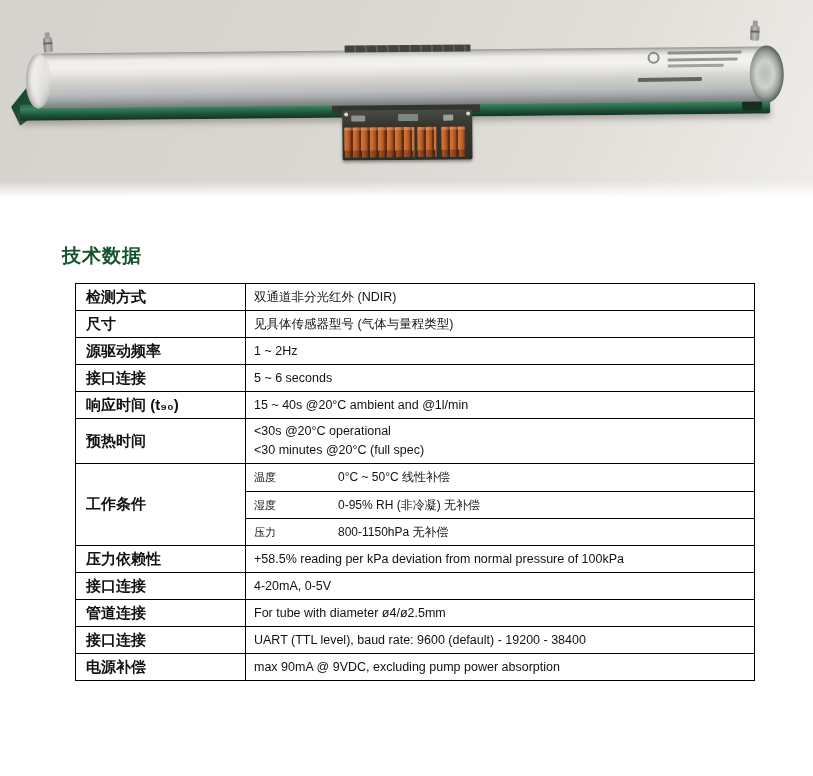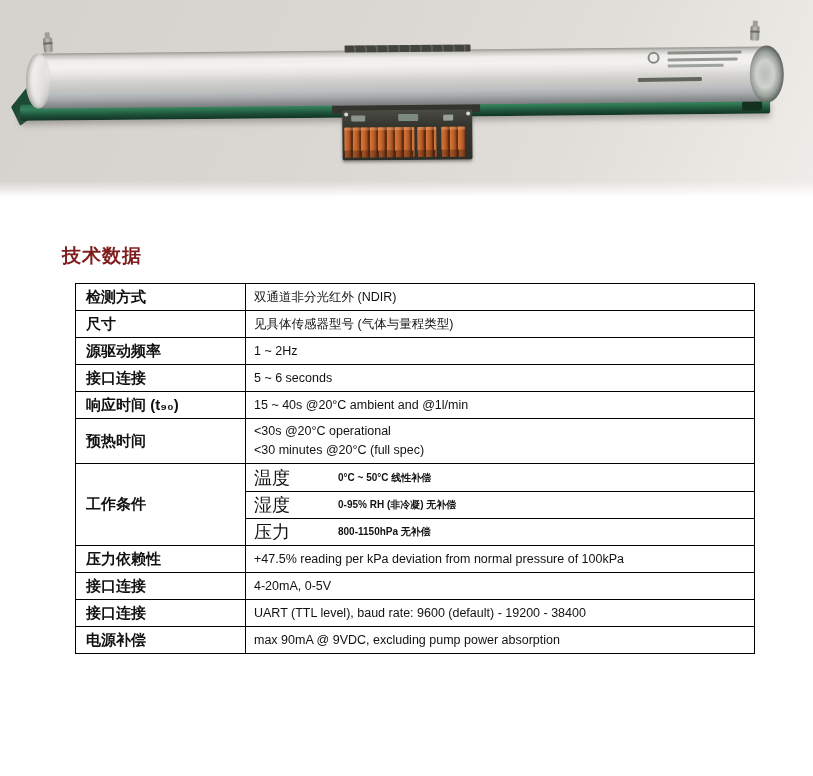--- a/index.html
+++ b/index.html
@@ -87,37 +87,37 @@
   .label-print { position:absolute; left:630px; top:51px; width:120px; height:42px; transform:rotate(-0.3deg); }
   .logo-ring { position:absolute; left:18px; top:3px; width:12px; height:12px; border:2px solid #858883; border-radius:50%; }
   .pline { position:absolute; height:3px; border-radius:1px; background:#8d908b; }
   .pl1 { left:38px; top:3px;    width:74px; }
   .pl2 { left:38px; top:9.5px;  width:70px; background:#979a95; }
   .pl3 { left:38px; top:16px;   width:56px; background:#9fa29d; }
   .www  { position:absolute; left:8px; top:29px; width:64px; height:4px; background:#63665f; border-radius:1px; }
 
   
   .page-title {
-    margin:46px 0 14px 62px; font-size:19px; font-weight:bold; color:#7f1d1d; letter-spacing:1px;
+    margin:46px 0 14px 62px; font-size:19px; font-weight:bold; color:#14532d; letter-spacing:1px;
   }
   table.spec {
     margin-left:75px; width:680px; border-collapse:collapse; table-layout:fixed;
     border:1px solid var(--table-border,#000);
   }
   table.spec td { border:1px solid var(--table-border,#000); vertical-align:middle; }
   td.c-label {
     width:170px; font-weight:bold; font-size:15px; padding:3px 8px 3px 10px; height:27px;
   }
   td.c-value { font-size:12.5px; padding:3px 8px; height:27px; }
   td.c-value .line { line-height:19px; }
   td.nopad { padding:0; }
   .subrow { display:flex; align-items:center; height:27px; padding:0 8px; }
   .subrow + .subrow { border-top:1px solid var(--table-border,#000); }
-  .sublabel { width:84px; font-size:18px; flex:none; }
-  .subvalue { font-size:10px;font-weight:bold; }
+  .sublabel { width:84px; font-size:11px; flex:none; }
+  .subvalue { font-size:12px; }
 </style>
 </head>
 <body>
 
 <div class="photo">
   <div class="device">
     <div class="pcb-wedge"></div>
     <div class="pcb"></div>
     <div class="board-shadow"></div>
     <div class="tube">
@@ -190,27 +190,31 @@
             <span class="subvalue">0-95% RH (非冷凝) 无补偿</span>
           </div>
           <div class="subrow">
             <span class="sublabel">压力</span>
             <span class="subvalue">800-1150hPa 无补偿</span>
           </div>
         </td>
       </tr>
       <tr>
         <td class="c-label">压力依赖性</td>
-        <td class="c-value">+47.5% reading per kPa deviation from normal pressure of 100kPa</td>
+        <td class="c-value">+58.5% reading per kPa deviation from normal pressure of 100kPa</td>
       </tr>
       <tr>
         <td class="c-label">接口连接</td>
         <td class="c-value">4-20mA, 0-5V</td>
       </tr>
       <tr>
+        <td class="c-label">管道连接</td>
+        <td class="c-value">For tube with diameter ø4/ø2.5mm</td>
+      </tr>
+      <tr>
         <td class="c-label">接口连接</td>
         <td class="c-value">UART (TTL level), baud rate: 9600 (default) - 19200 - 38400</td>
       </tr>
       <tr>
         <td class="c-label">电源补偿</td>
         <td class="c-value">max 90mA @ 9VDC, excluding pump power absorption</td>
       </tr>
     </tbody>
 </table>
 

